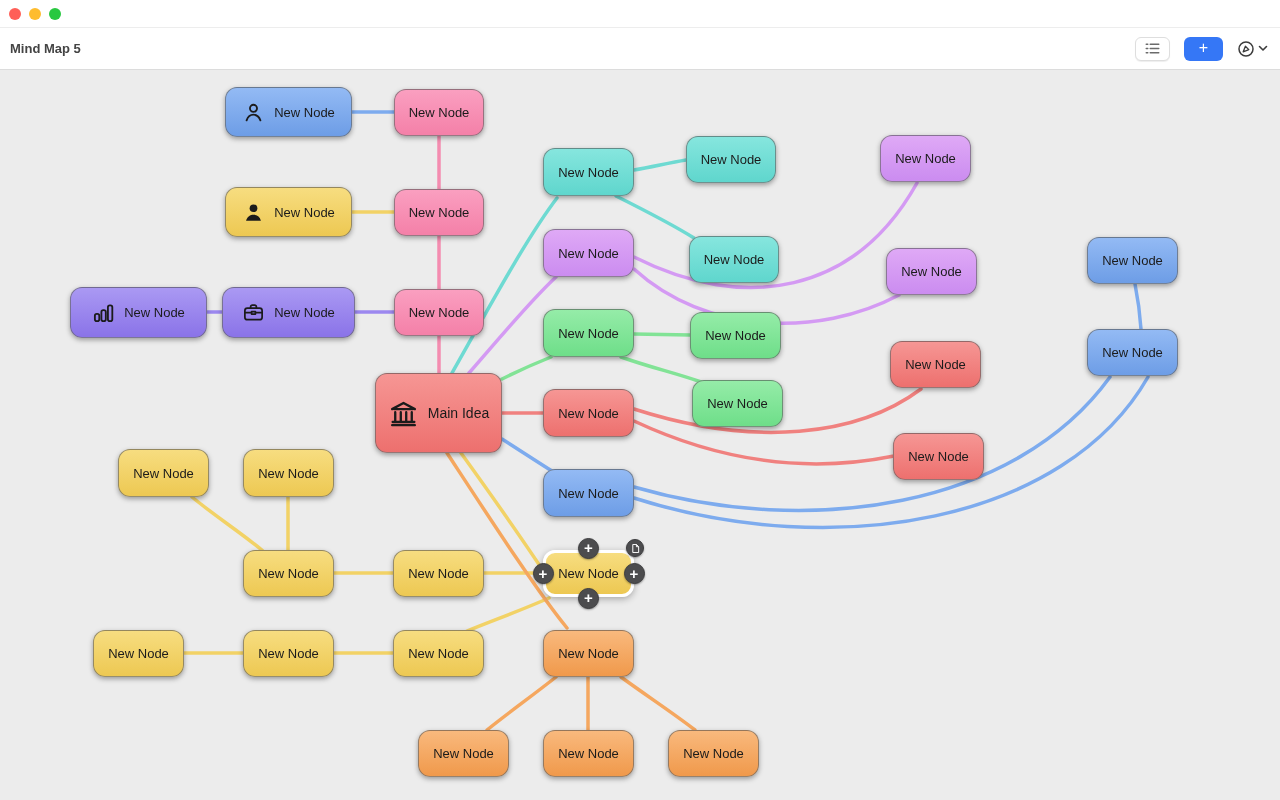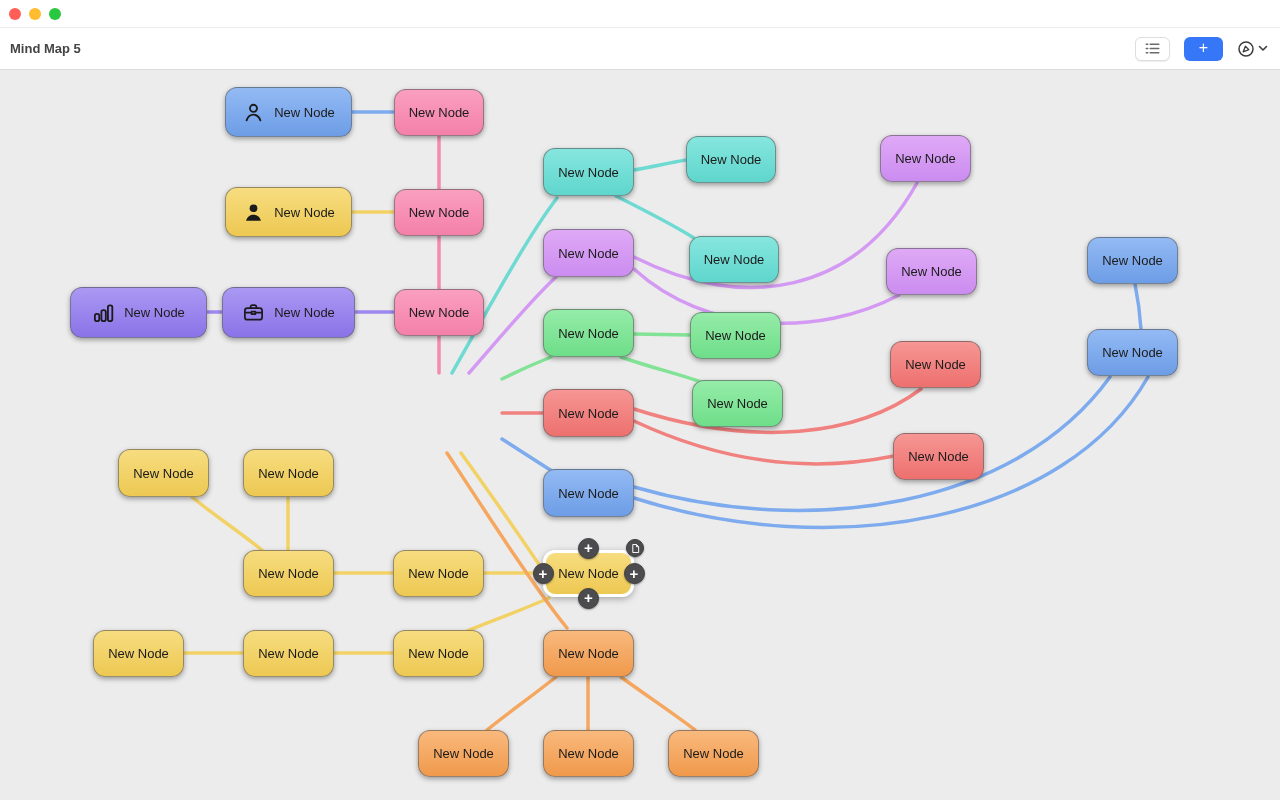--- a/index.html
+++ b/index.html
@@ -175,20 +175,32 @@
               <path d="M9 7.5V6a1.8 1.8 0 0 1 1.8-1.8h2.4A1.8 1.8 0 0 1 15 6v1.5"></path>
               <path d="M3 12.2h7M14 12.2h7"></path>
               <path d="M10 11.2h4v2.4h-4z"></path>
             </svg>
           </span>
           <span class="node-label">New Node</span>
         </div>
         <div class="node" style="left: 394px; top: 219px; width: 90px; height: 47px; background: linear-gradient(rgb(250, 159, 192), rgb(244, 128, 168));">
           <span class="node-label">New Node</span>
         </div>
+        <div class="node main" style="left: 375px; top: 303px; width: 127px; height: 80px; background: linear-gradient(rgb(246, 150, 148), rgb(237, 112, 110));">
+          <span class="node-icon">
+            <svg viewBox="0 0 24 24" fill="none" stroke="#1b1b1b" stroke-width="1.8" stroke-linecap="round" stroke-linejoin="round">
+              <path d="M3.2 8.6 12 3.8l8.8 4.8"></path>
+              <path d="M4.6 8.6h14.8"></path>
+              <path d="M5.6 11v7M9.9 11v7M14.1 11v7M18.4 11v7"></path>
+              <path d="M3.6 18.6h16.8"></path>
+              <path d="M3.2 21h17.6"></path>
+            </svg>
+          </span>
+          <span class="node-label">Main Idea</span>
+        </div>
         <div class="node" style="left: 543px; top: 78px; width: 91px; height: 48px; background: linear-gradient(rgb(134, 230, 222), rgb(95, 214, 205));">
           <span class="node-label">New Node</span>
         </div>
         <div class="node" style="left: 686px; top: 66px; width: 90px; height: 47px; background: linear-gradient(rgb(134, 230, 222), rgb(95, 214, 205));">
           <span class="node-label">New Node</span>
         </div>
         <div class="node" style="left: 543px; top: 159px; width: 91px; height: 48px; background: linear-gradient(rgb(223, 169, 246), rgb(203, 140, 240));">
           <span class="node-label">New Node</span>
         </div>
         <div class="node" style="left: 689px; top: 166px; width: 90px; height: 47px; background: linear-gradient(rgb(134, 230, 222), rgb(95, 214, 205));">

